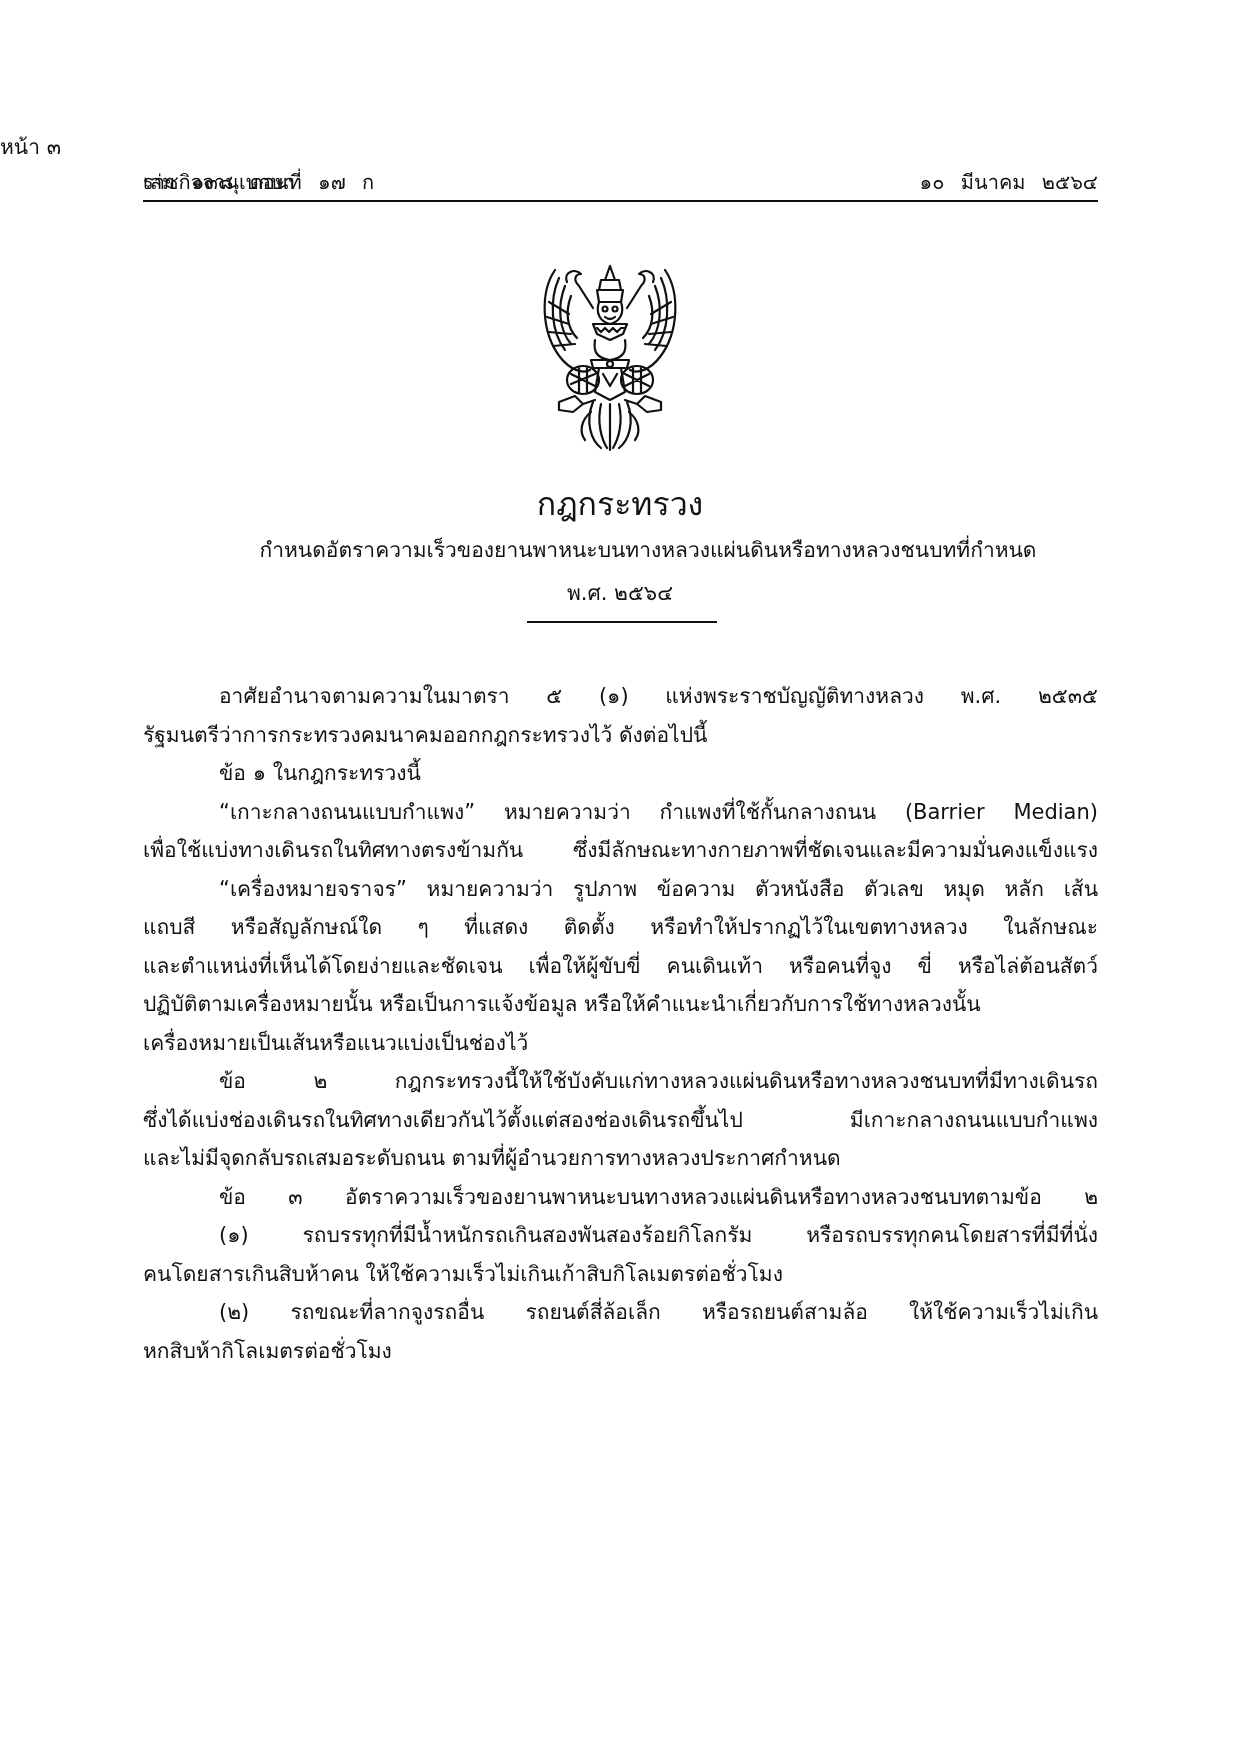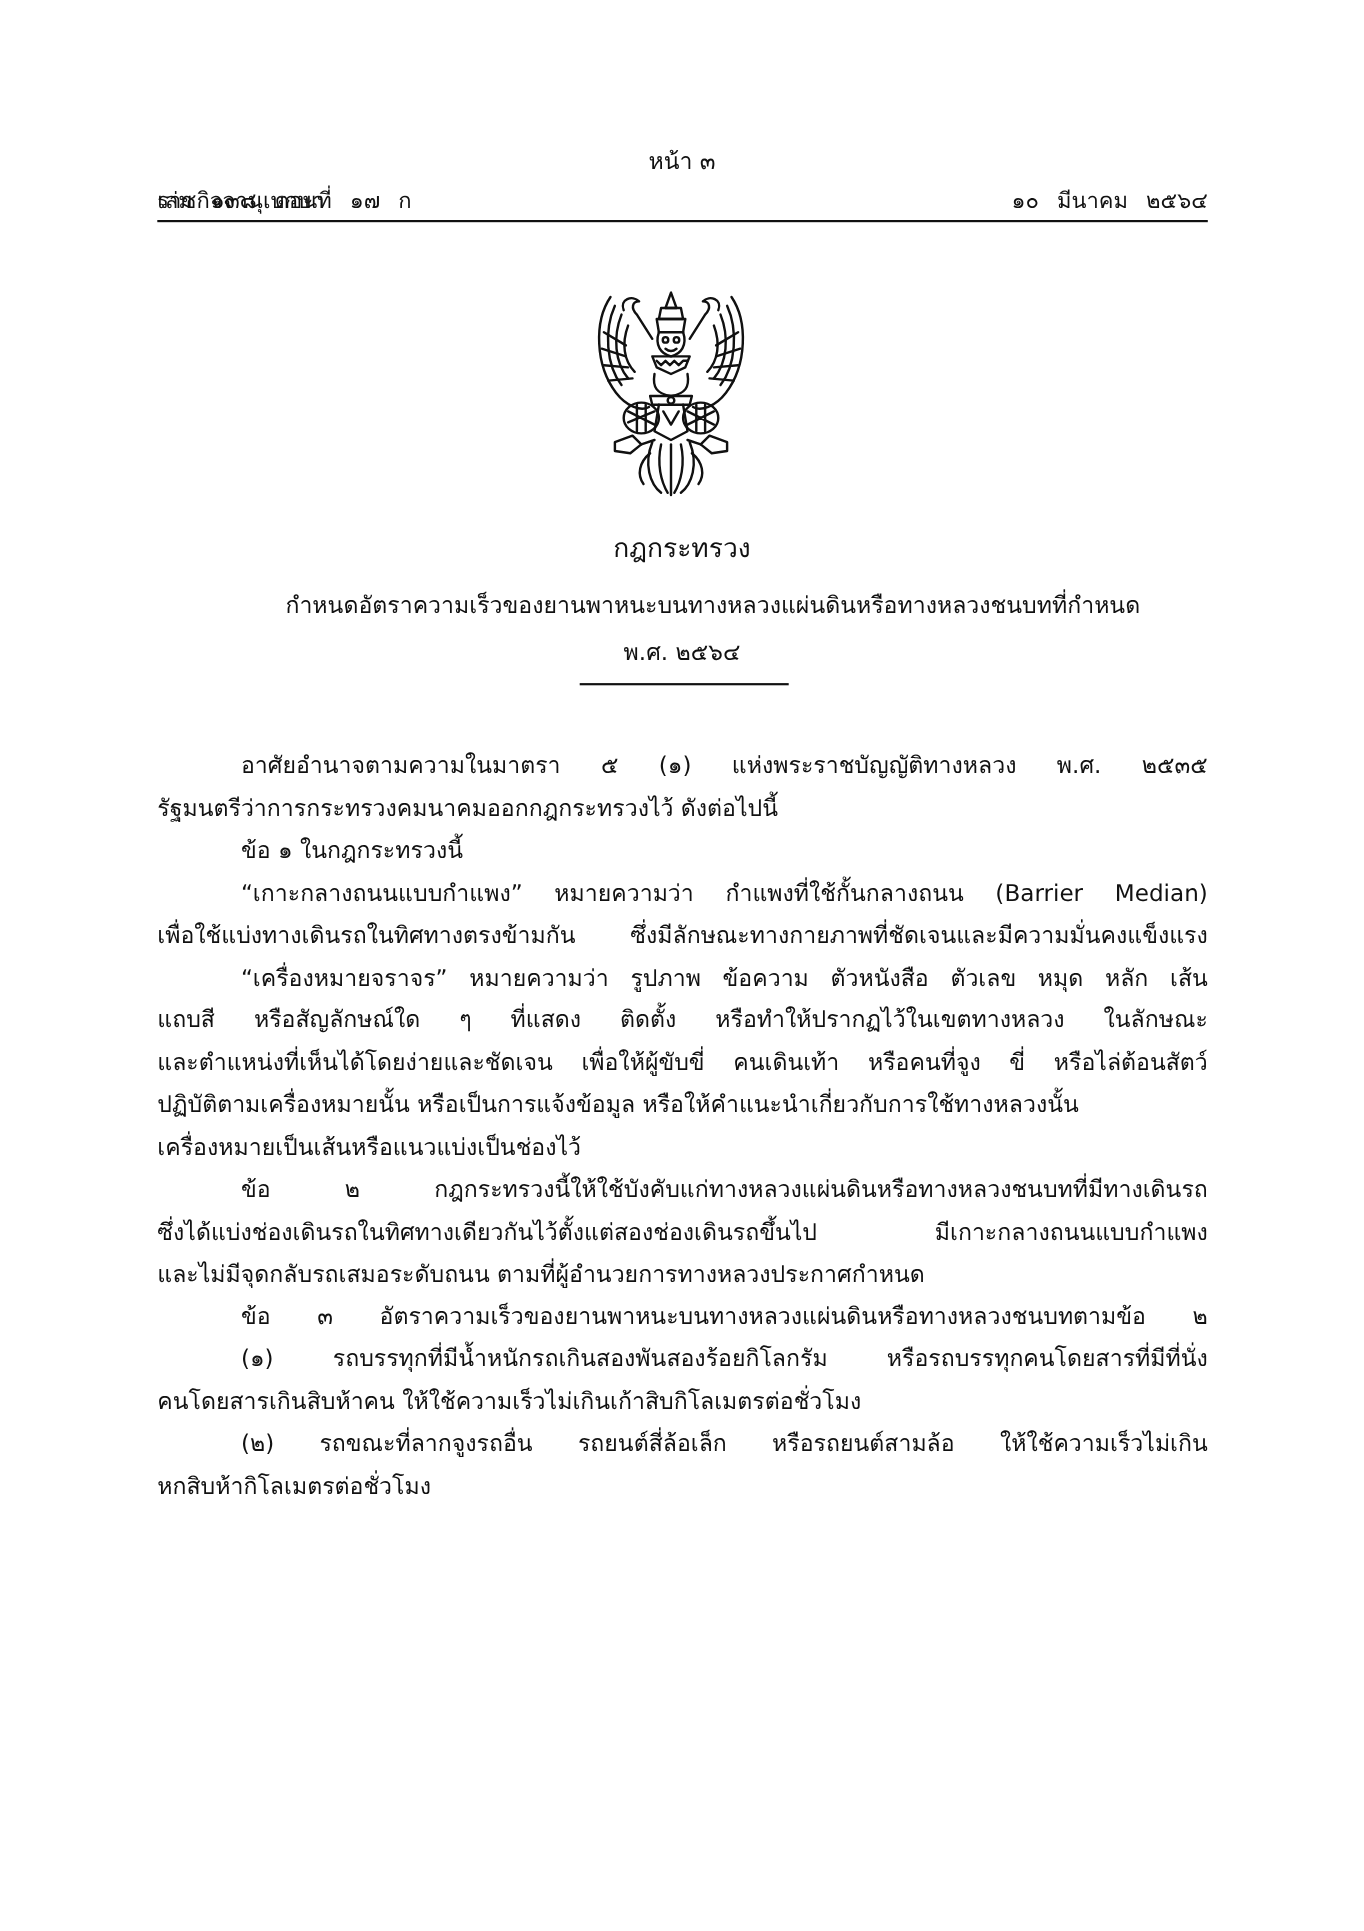--- a/index.html
+++ b/index.html
@@ -1,26 +1,26 @@
 <!DOCTYPE html>
 <html><head>
 <meta charset="utf-8">
 <style>
   html, body { margin: 0; padding: 0; background: #ffffff; }
   body { width: 1240px; height: 1755px; position: relative; overflow: hidden;
          font-family: "DejaVu Sans", "Liberation Sans", sans-serif; color: #111; }
   .page { position: absolute; left: 0; top: 0; width: 1240px; height: 1755px; }
-  .hdr-page { position: absolute; top: 130px; left: 0; width: 1240px; text-align: center; font-size: 21px; }
+  .hdr-page { position: absolute; top: 130px; left: 0; width: 1240px; text-align: left; font-size: 21px; }
   .hdr-row { position: absolute; top: 166px; left: 143px; width: 955px; height: 30px; font-size: 20px; }
   .hdr-left { position: absolute; left: 0; top: 0; word-spacing: 10px; }
   .hdr-center { position: absolute; left: 0; width: 955px; top: 0; text-align: left; }
   .hdr-right { position: absolute; right: 0; top: 0; word-spacing: 10px; }
   .hdr-rule { position: absolute; top: 200px; left: 143px; width: 955px; height: 2px; background: #111; }
   .emblem { position: absolute; left: 535px; top: 262px; width: 150px; height: 190px; }
-  .title { position: absolute; top: 478px; left: 0; width: 1240px; text-align: center; font-size: 24px; }
+  .title { position: absolute; top: 478px; left: 0; width: 1240px; text-align: center; font-size: 32px; }
   .subtitle { position: absolute; top: 533px; left: 0; width: 1240px; text-align: center; font-size: 21px; padding-left: 28px; }
   .year { position: absolute; top: 576px; left: 0; width: 1240px; text-align: center; font-size: 21px; }
   .title-rule { position: absolute; top: 621px; left: 527px; width: 190px; height: 2px; background: #111; }
   .body { position: absolute; top: 645px; left: 143px; width: 955px; font-size: 21px; line-height: 38.5px; margin-top: 32px; }
   .body p { margin: 0; text-align: justify; text-align-last: left; }
   .indent { text-indent: 76px; }
   .indent-just { text-align-last: justify !important; }
 </style>
 </head>
 <body>

